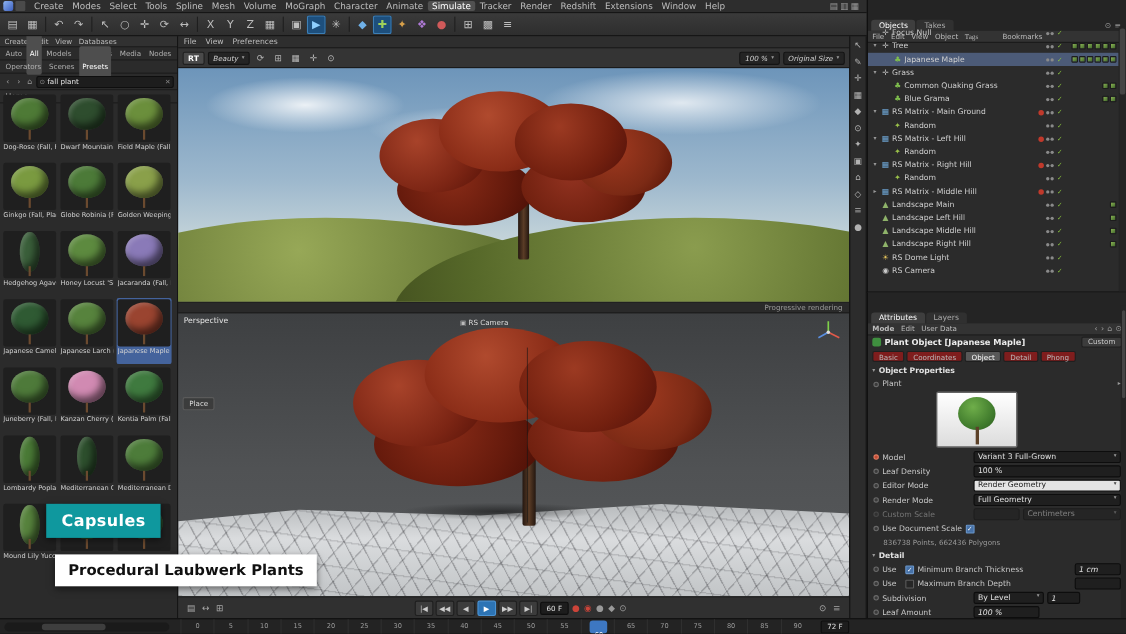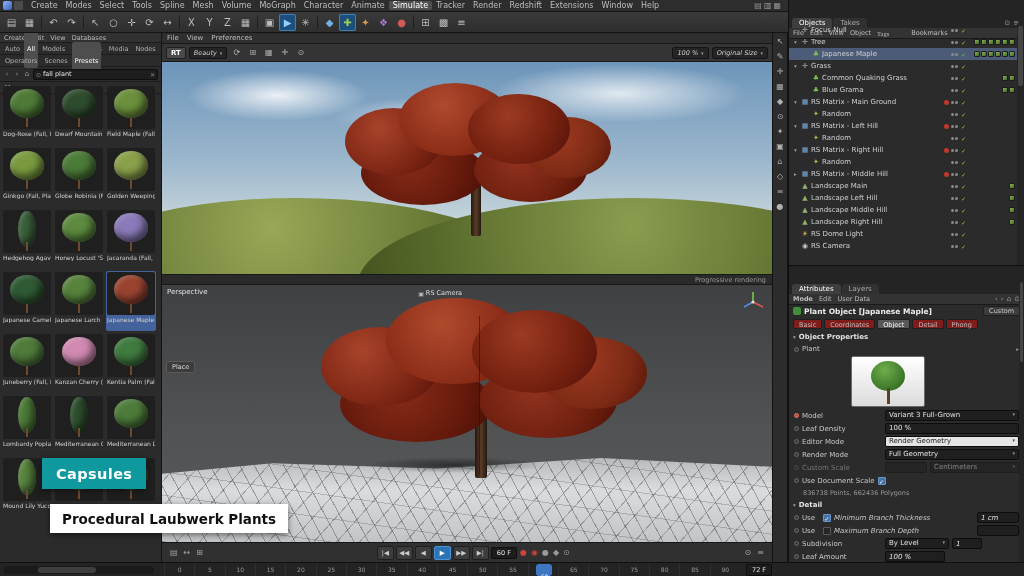--- a/index.html
+++ b/index.html
@@ -154,21 +154,21 @@
   .adrop b{font-size:5px;color:#999;font-weight:normal;flex:none;}
   .adrop.lit{background:#e4e4e4;color:#1a1a1a;}
   .adrop.lit b{color:#444;}
   .cbx{width:8px;height:8px;background:#262626;border:1px solid #5a5a5a;border-radius:1px;font-size:6px;line-height:7px;text-align:center;color:#fff;flex:none;}
   .cbx.on{background:#4772a8;border-color:#6a95c8;}
   .dim{opacity:.45;}
   .plant-thumb-row{height:54px;position:relative;}
   .plant-thumb{position:absolute;left:62px;top:1px;width:74px;height:51px;background:linear-gradient(#fff,#dcdcdc);border:1px solid #6a6a6a;border-radius:2px;overflow:hidden;}
   .pt-blob{position:absolute;left:26%;top:8%;width:48%;height:62%;border-radius:50%;background:radial-gradient(circle at 40% 30%,#6fae4a,#3f7a2c 65%,#2c5a1e);}
   .pt-trunk{position:absolute;left:48%;bottom:4%;width:3px;height:32%;background:#5c4128;}
-  .sublabel{flex:1;color:#c8c8c8;white-space:nowrap;overflow:hidden;font-style:italic;}
+  .sublabel{flex:1;color:#c8c8c8;white-space:nowrap;overflow:hidden;}
   .sfield{width:42px;flex:none;height:11px;background:#1f1f1f;border:1px solid #0d0d0d;border-radius:2px;display:flex;align-items:center;padding:0 3px;color:#e0e0e0;}
   .sdrop{width:64px;flex:none;}
   .info-row{height:12px;display:flex;align-items:center;padding-left:14px;font-size:6.5px;color:#989898;}
   .at-scroll{position:absolute;right:0;top:12px;bottom:0;width:5px;background:#242424;}
   .at-scroll i{position:absolute;left:1px;top:4px;width:3px;height:80px;background:#454545;border-radius:2px;}
 
   
   #bottom-strip{left:0;top:562px;width:1024px;height:14px;background:#232323;border-top:1px solid #101010;}
   .mini-scroll{position:absolute;left:4px;top:3px;width:150px;height:8px;background:#1a1a1a;border-radius:4px;}
   .mini-scroll i{position:absolute;left:34px;top:1px;width:58px;height:6px;background:#3e3e3e;border-radius:3px;}

